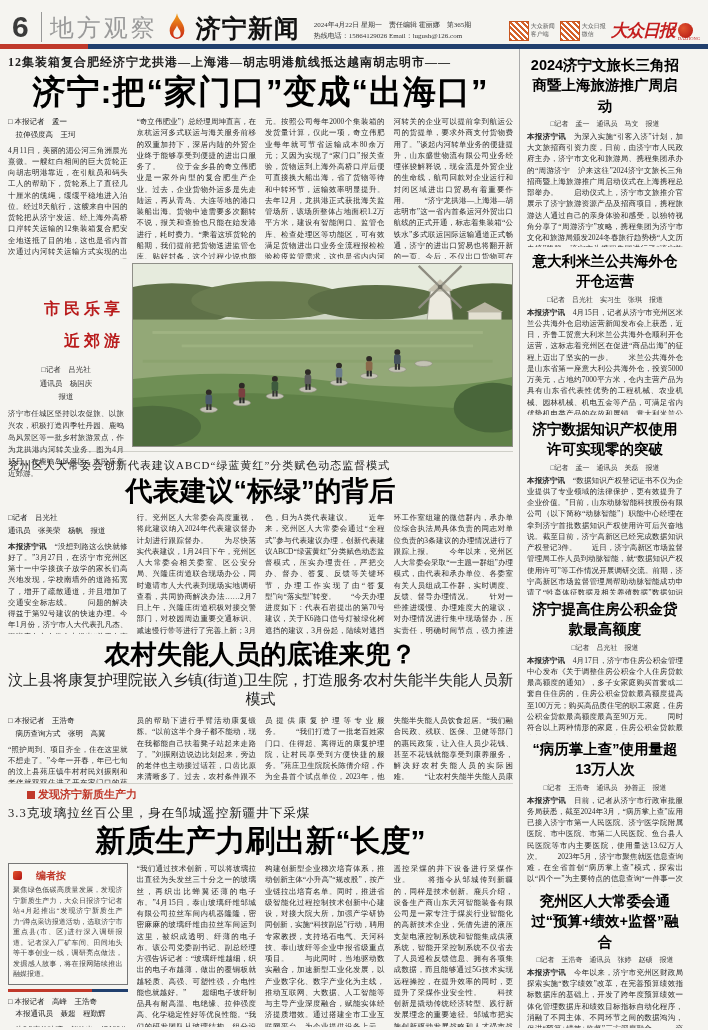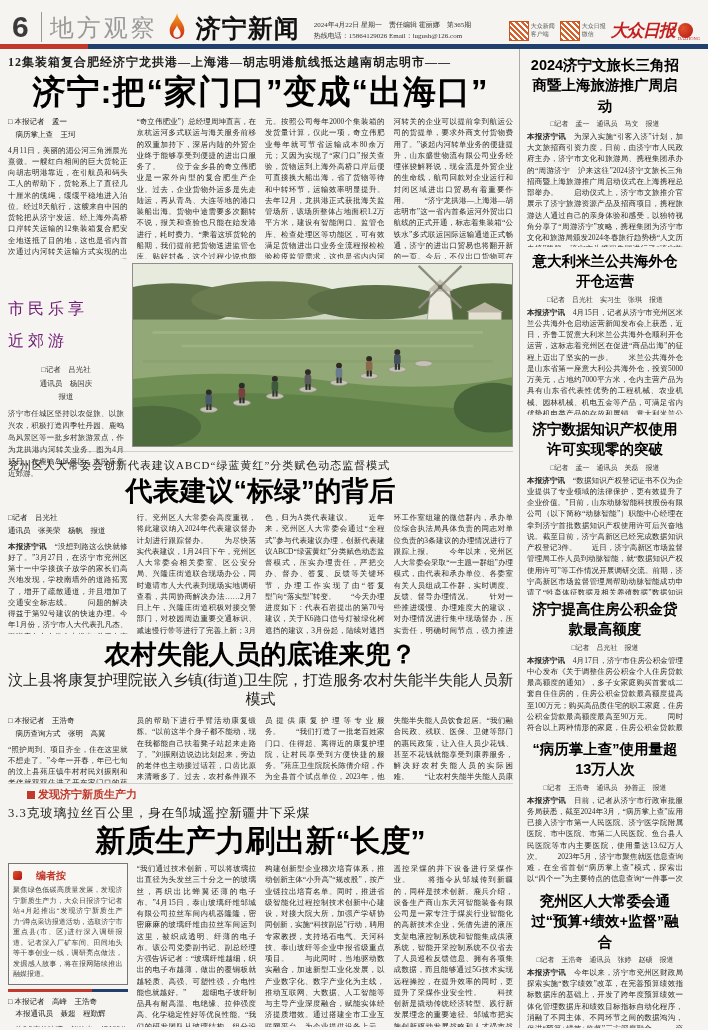--- a/index.html
+++ b/index.html
@@ -43,21 +43,21 @@
   .byline { font-size:7.5px; color:#222; line-height:1.7; margin-bottom:3px; }
   .byline .ln { display:block; }
   .lead { font-weight:bold; }
   
   .main-story { height:208px; overflow:hidden; }
   .main-story .headline { font-size:33px; line-height:40px; letter-spacing:1px; }
   .main-story .cols { height:150px; }
   
   .photo-row { height:192px; display:flex; padding:4px 0; gap:8px; }
   .photo-caption { width:116px; display:flex; flex-direction:column; padding-top:30px; }
-  .photo-title { text-align:left; font-weight:normal; font-size:16px; line-height:2; letter-spacing:4px; color:#701a75; }
+  .photo-title { text-align:right; font-weight:bold; font-size:16px; line-height:2; letter-spacing:4px; color:#b91c1c; }
   .photo-byline { text-align:center; font-size:7.5px; color:#333; line-height:1.8; margin:6px 0 4px 0; }
   .photo-caption-text { font-size:7.5px; line-height:1.6; text-align:justify; color:#333; }
   .photo-frame { flex:1; border:1px solid #8f8f88; background:#cfd6c4; }
   .photo-frame svg { display:block; width:100%; height:100%; }
   
   .rep-story { height:188px; overflow:hidden; border-top:1px solid #cfcfc8; }
   .rep-story .kicker { font-size:11px; font-weight:normal; padding-top:6px; }
   .rep-story .headline { font-size:27px; line-height:34px; }
   .rep-story .cols { height:126px; }
   
@@ -141,21 +141,21 @@
 
     <div class="left">
 
       <section class="main-story">
         <div class="kicker">12集装箱复合肥经济宁龙拱港—上海港—胡志明港航线抵达越南胡志明市——</div>
         <h1 class="headline">济宁:把“家门口”变成“出海口”</h1>
         <div class="cols">
           <div class="col">
             <div class="byline">
               <span class="ln">□ 本报记者　孟一</span>
-              <span class="ln">　病历掌上查　王珂</span>
+              <span class="ln">　拉伸强度高　王珂</span>
             </div>
             <span>4月11日，美丽的湄公河三角洲晨光熹微。一艘红白相间的巨大货轮正向胡志明港靠近，在引航员和码头工人的帮助下，货轮系上了直径几十厘米的缆绳，缓缓平稳地进入泊位。经过8天航行，这艘来自中国的货轮把从济宁发运、经上海外高桥口岸转关运输的12集装箱复合肥安全地送抵了目的地，这也是省内首次通过内河转关运输方式实现的出口业务。　　一条大河波浪宽，通江达海若平川。“我们的货物之所以改走京杭运河，不仅出于降低运输成本的目的，还因为龙拱港内设置了海关监管场站，让内陆地区‘家门口即是出海口’的梦想照进了现实。”谈到出口运输线路变更的原因，山东奇立伟肥业股份有限公司（以下简称</span>
           </div>
           <div class="col">“奇立伟肥业”）总经理周坤直言，在京杭运河多式联运与海关服务前移的双重加持下，深居内陆的外贸企业终于能够享受到便捷的进出口服务了。　　位于金乡县的奇立伟肥业是一家外向型的复合肥生产企业。过去，企业货物外运多是先走陆运，再从青岛、大连等地的港口装船出海。货物中途需要多次翻转不说，报关和查验也只能在始发港进行，耗时费力。“乘着这班货轮的船期，我们提前把货物送进监管仓库、贴好封条，这个过程少说也能为货物省去在装船港口报关查验的时间，我们只需派人到现场处置。”周坤介绍，作为龙拱港内河转关业务“第一个吃螃蟹的人”，他们从实操层面算了账：通过内河转关，每个集装箱可节省运输成本400余</div>
           <div class="col">元。按照公司每年2000个集装箱的发货量计算，仅此一项，奇立伟肥业每年就可节省运输成本80余万元；又因为实现了“家门口”报关查验，货物运到上海外高桥口岸后便可直接换大船出海，省了货物等待和中转环节，运输效率明显提升。　　去年12月，龙拱港正式获批海关监管场所，该场所整体占地面积1.2万平方米，建设有智能闸口、监管仓库、检查处理区等功能区，可有效满足货物进出口业务全流程报检检验检疫监管需求，这也是省内内河首个海关监管作业场所。　　4月16日，记者在龙拱港合署办事大厅里看到，海关工作人员正为进出口企业提供一次性申报、查验、放行等通关一体化服务，整个过程快速高效。　　“因为设置了海关监管场所，办理内</div>
           <div class="col">河转关的企业可以提前拿到航运公司的货提单，要求外商支付货物费用了。”谈起内河转单业务的便捷提升，山东盛世物流有限公司业务经理张骏解释说，现金流是外贸企业的生命线，航司回款对企业运行和封闭区域进出口贸易有着重要作用。　　“济宁龙拱港—上海港—胡志明市”这一省内首条运河外贸出口航线的正式开通，标志着集装箱“公铁水”多式联运国际运输通道正式畅通，济宁的进出口贸易也将翻开新的一页。今后，不仅出口货物可在港口实现通关一体化，一些进口货物也可以直接运抵龙拱港后再办理通关手续。“济宁海关副关长黄秀国表示，济宁是京杭运河深水航道的节点城市，也是省内内河航运、通江达海的战略支点。下一步，济宁将依托京杭运河，大力发展通航物流产业，以外贸促进鲁西南地区经济高质量发展。</div>
         </div>
       </section>
 
       <section class="photo-row">

